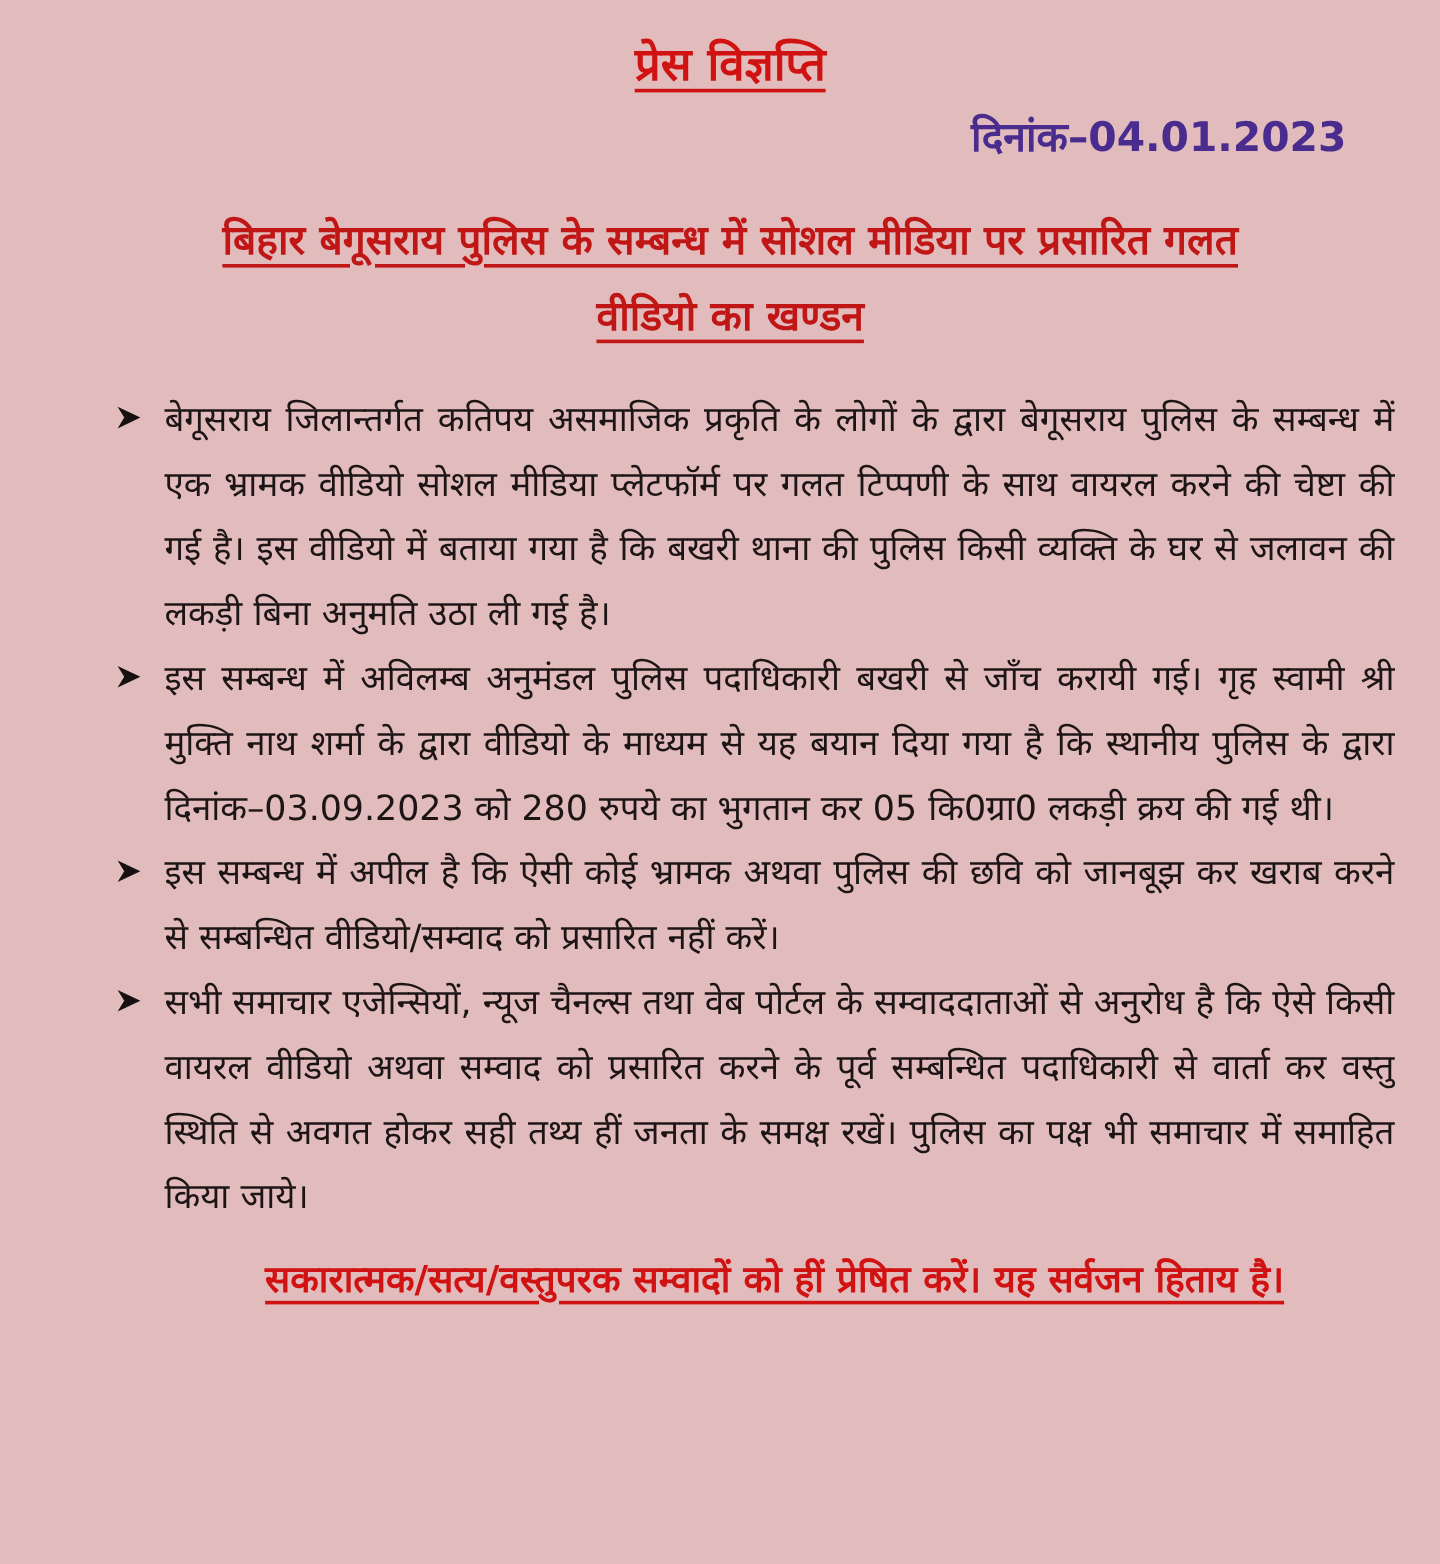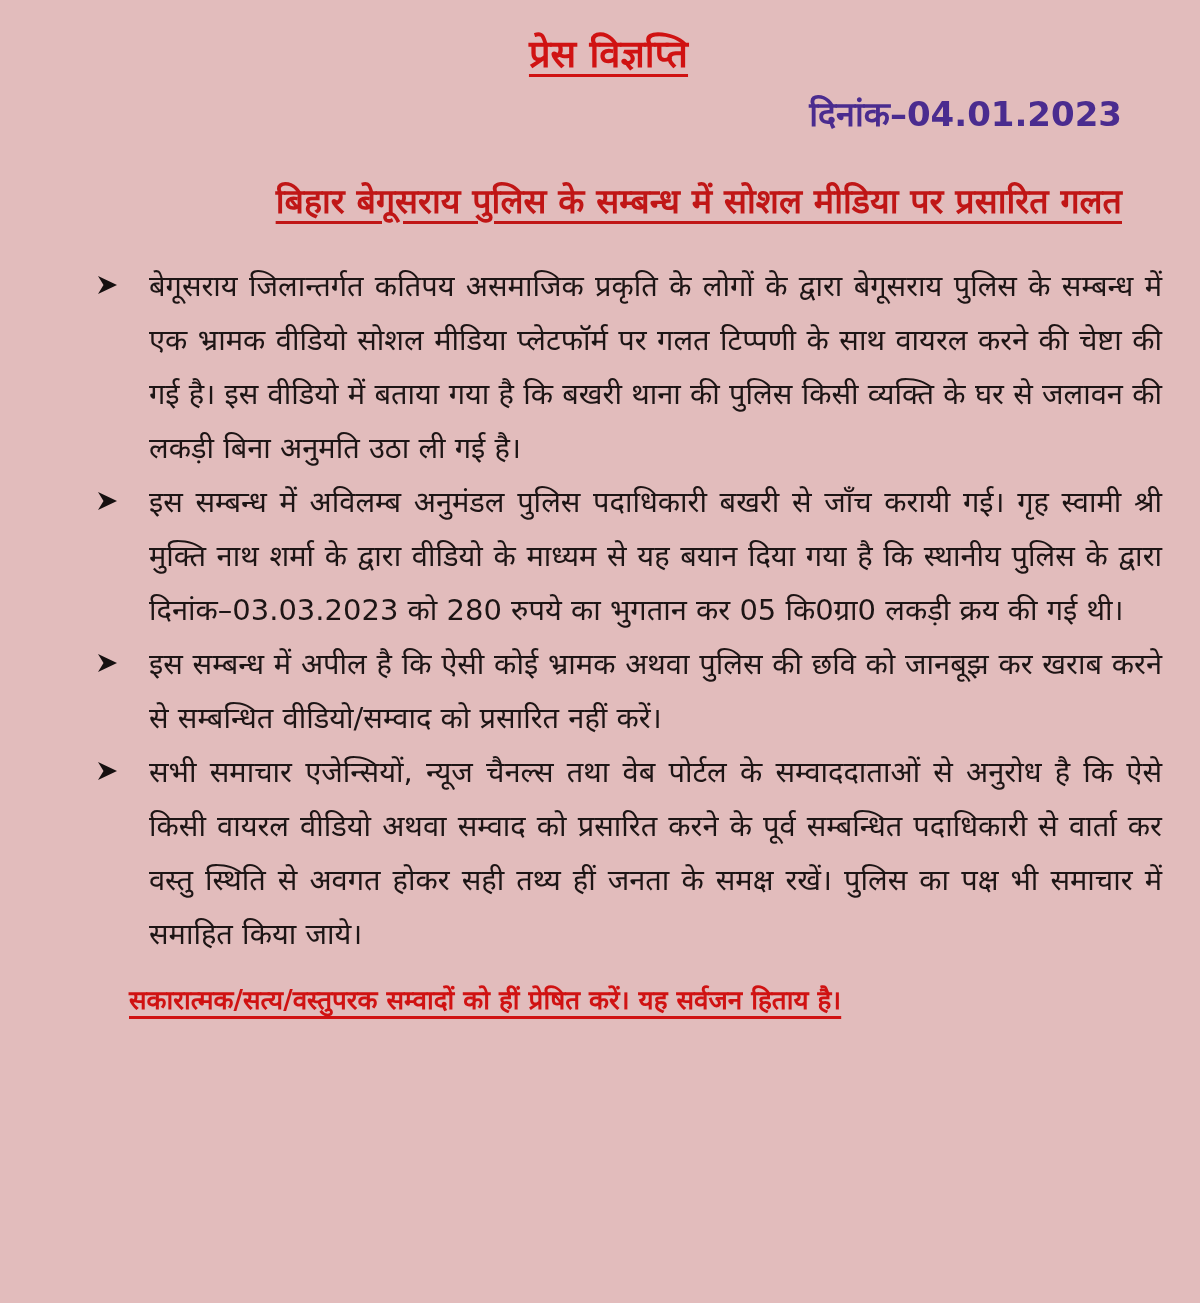--- a/index.html
+++ b/index.html
@@ -36,93 +36,95 @@
   }
   .date-line {
     margin: 0;
     font-size: 34px;
     font-weight: bold;
     color: #4a2c8f;
     text-align: right;
   }
   .subject {
     margin: 34px 40px 10px 0;
-    text-align: right;
+    text-align: center;
     font-size: 34px;
     font-weight: bold;
     color: #c01616;
     line-height: 1.85;
   }
   .subject .u {
     text-decoration: underline;
     text-decoration-thickness: 2.5px;
     text-underline-offset: 8px;
   }
   .points {
     list-style: none;
     margin: 26px 0 0 0;
     padding: 0;
   }
   .points li {
     display: flex;
     align-items: flex-start;
-    gap: 28px;
+    gap: 16px;
   }
   .marker {
     flex: 0 0 26px;
     padding-top: 14px;
   }
   .points p {
     margin: 0;
     flex: 1;
     font-size: 29px;
     line-height: 54px;
     text-align: justify;
     color: #1d1515;
   }
   .footer-note {
     margin: 20px 0 0 34px;
-    font-size: 26px;
+    font-size: 31px;
     font-weight: bold;
     color: #d01212;
     text-decoration: underline;
     text-decoration-thickness: 2.5px;
     text-underline-offset: 7px;
+    text-align: center;
   }
 </style>
 </head>
 <body>
 
 <div class="page">
 
   <div class="header">
     <h1 class="press-title">प्रेस विज्ञप्ति</h1>
     <h3 class="date-line">दिनांक–04.01.2023</h3>
   </div>
 
   <div class="subject">
     <div><span class="u">बिहार बेगूसराय पुलिस के सम्बन्ध में सोशल मीडिया पर प्रसारित गलत</span></div>
+    <div><span class="u">वीडियो का खण्डन</span></div>
   </div>
 
   <ul class="points">
     <li>
       <span class="marker">
         <svg width="24" height="24" viewBox="0 0 24 24" aria-hidden="true">
             <polygon points="3,3 22,12 3,21 8.5,12" fill="#161010"></polygon>
           </svg>
       </span>
       <p>बेगूसराय जिलान्तर्गत कतिपय असमाजिक प्रकृति के लोगों के द्वारा बेगूसराय पुलिस के सम्बन्ध में एक भ्रामक वीडियो सोशल मीडिया प्लेटफॉर्म पर गलत टिप्पणी के साथ वायरल करने की चेष्टा की गई है। इस वीडियो में बताया गया है कि बखरी थाना की पुलिस किसी व्यक्ति के घर से जलावन की लकड़ी बिना अनुमति उठा ली गई है।</p>
     </li>
     <li>
       <span class="marker">
         <svg width="24" height="24" viewBox="0 0 24 24" aria-hidden="true">
             <polygon points="3,3 22,12 3,21 8.5,12" fill="#161010"></polygon>
           </svg>
       </span>
-      <p>इस सम्बन्ध में अविलम्ब अनुमंडल पुलिस पदाधिकारी बखरी से जाँच करायी गई। गृह स्वामी श्री मुक्ति नाथ शर्मा के द्वारा वीडियो के माध्यम से यह बयान दिया गया है कि स्थानीय पुलिस के द्वारा दिनांक–03.03.2023 को 280 रुपये का भुगतान कर 05 कि0ग्रा0 लकड़ी क्रय की गई थी।</p>
+      <p>इस सम्बन्ध में अविलम्ब अनुमंडल पुलिस पदाधिकारी बखरी से जाँच करायी गई। गृह स्वामी श्री मुक्ति नाथ शर्मा के द्वारा वीडियो के माध्यम से यह बयान दिया गया है कि स्थानीय पुलिस के द्वारा दिनांक–03.09.2023 को 280 रुपये का भुगतान कर 05 कि0ग्रा0 लकड़ी क्रय की गई थी।</p>
     </li>
     <li>
       <span class="marker">
         <svg width="24" height="24" viewBox="0 0 24 24" aria-hidden="true">
             <polygon points="3,3 22,12 3,21 8.5,12" fill="#161010"></polygon>
           </svg>
       </span>
       <p>इस सम्बन्ध में अपील है कि ऐसी कोई भ्रामक अथवा पुलिस की छवि को जानबूझ कर खराब करने से सम्बन्धित वीडियो/सम्वाद को प्रसारित नहीं करें।</p>
     </li>
     <li>

